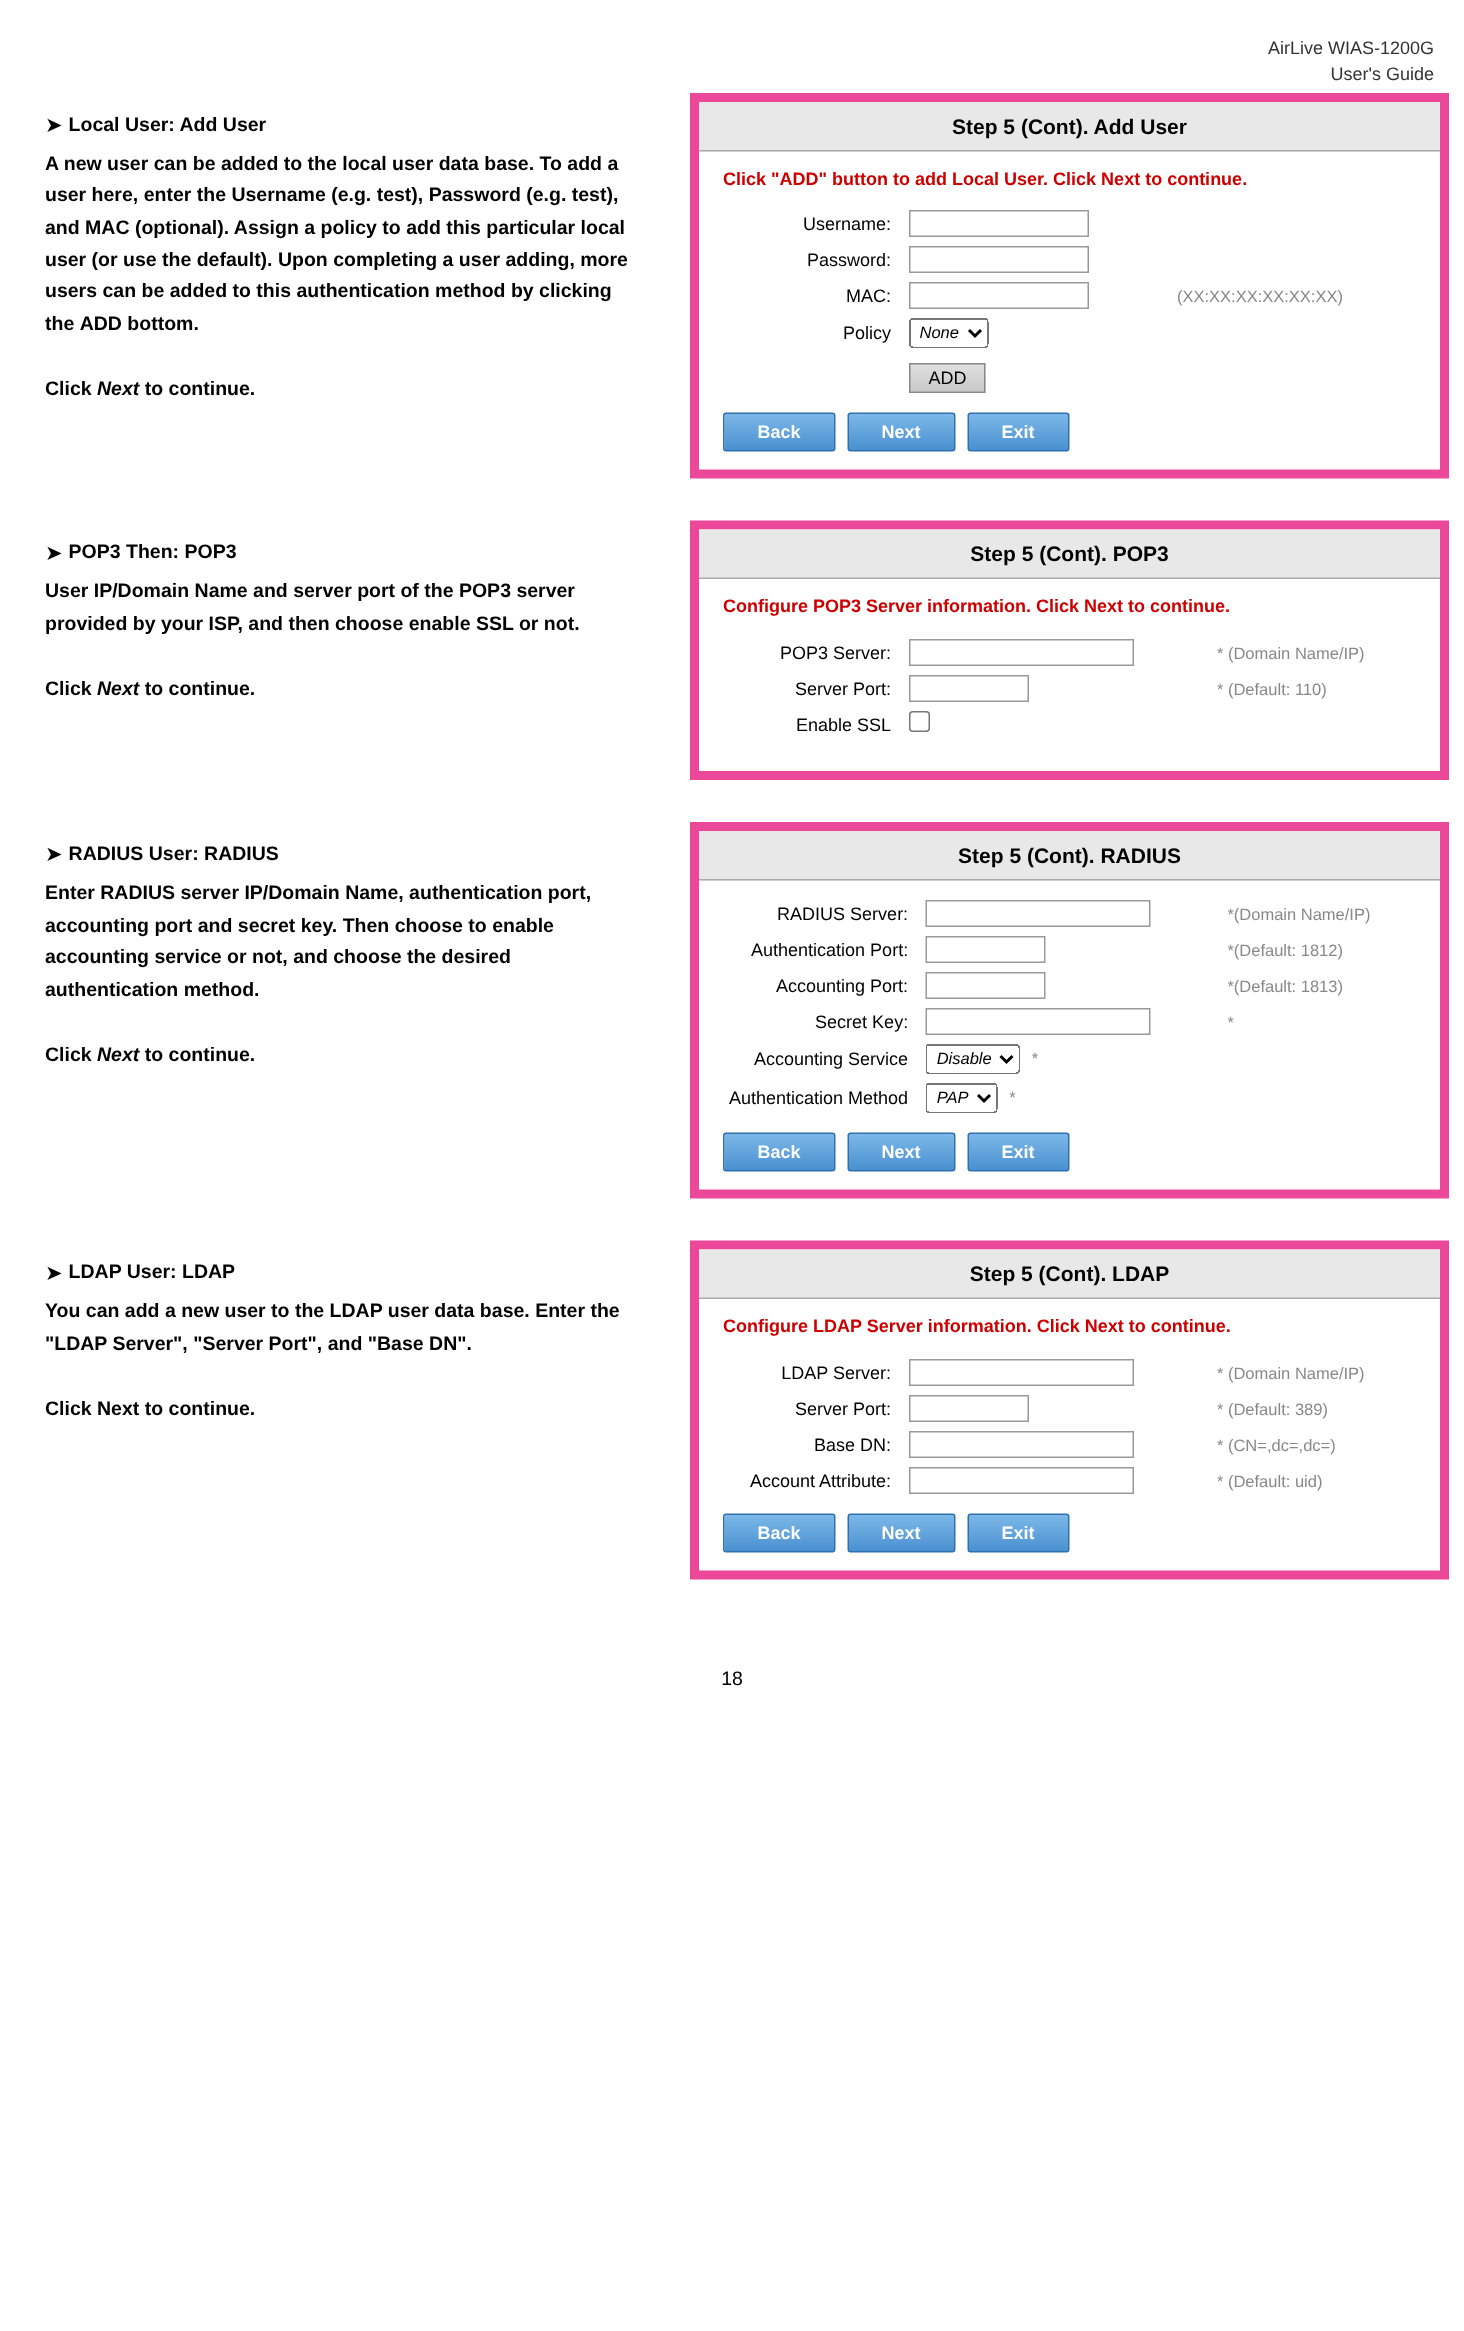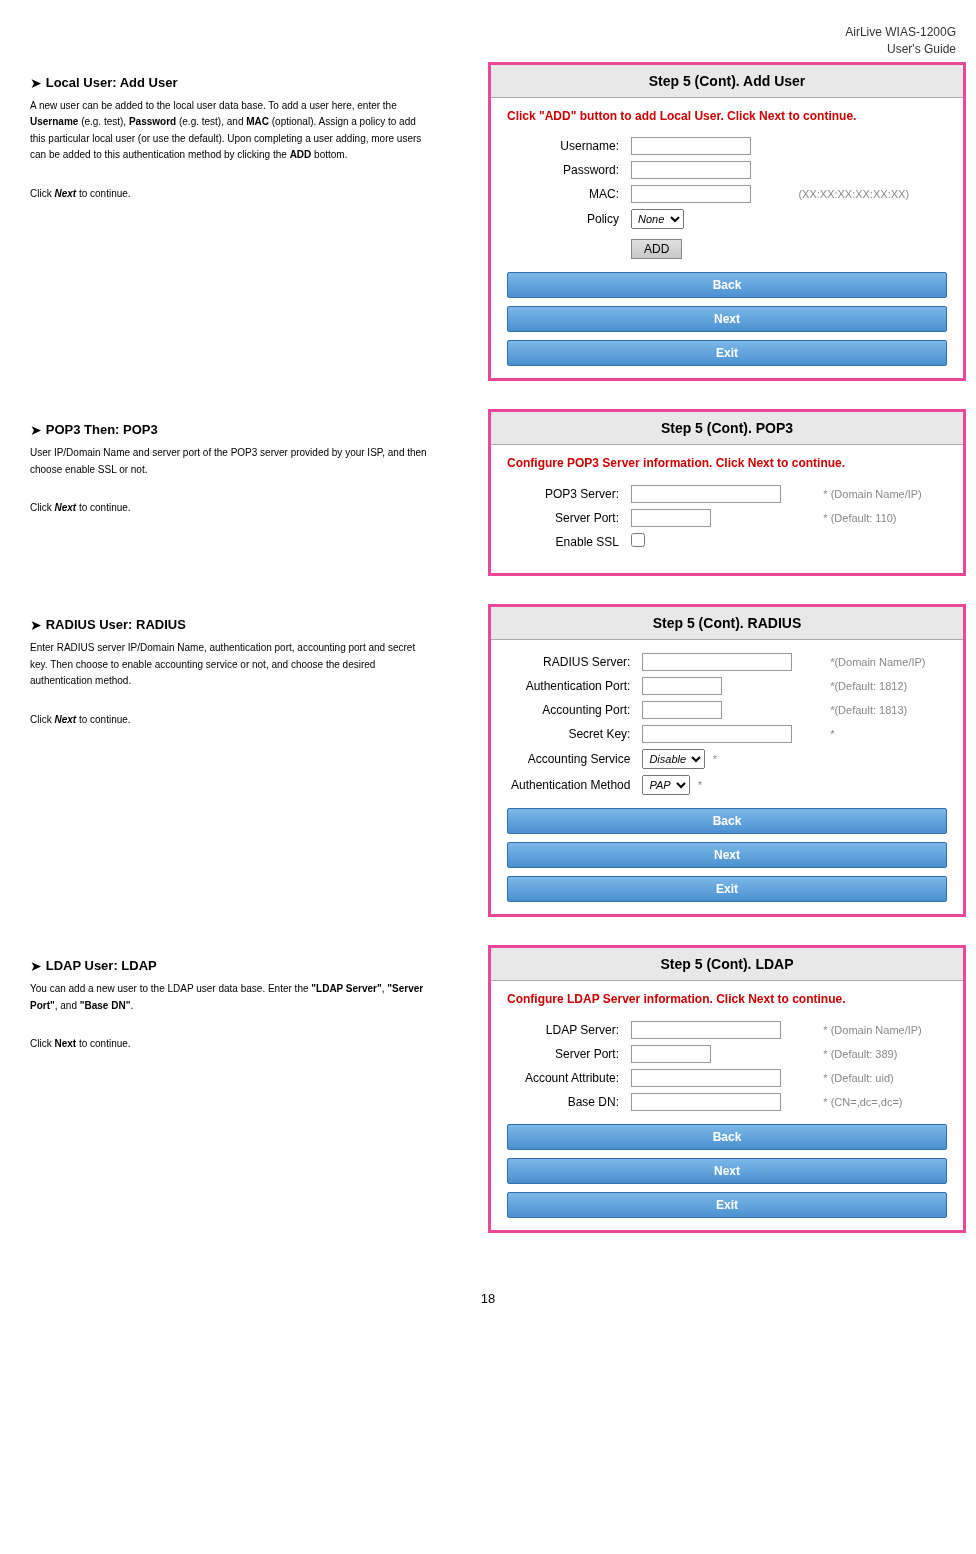--- a/index.html
+++ b/index.html
@@ -39,30 +39,30 @@
       flex: 1;
       padding: 0 10px 10px 10px;
     }
     .left-col .section-title {
       font-weight: bold;
       font-size: 13px;
       margin-bottom: 4px;
     }
     .left-col p {
       margin-bottom: 6px;
-      font-size: 10px;
+      font-size: 13px;
       line-height: 1.65;
+      font-weight: bold;
     }
     .left-col .click-next {
       margin-top: 22px;
     }
     .panel {
-      border: 3px solid #ec4899;
+      border: 6px solid #ec4899;
       background: #fff;
-      margin-left: 28px;
     }
     .panel-header {
       background: #e8e8e8;
       text-align: center;
       font-weight: bold;
       font-size: 14px;
       padding: 8px 0;
       border-bottom: 1px solid #aaa;
     }
     .panel-body {
@@ -115,21 +115,21 @@
     .add-btn {
       background: linear-gradient(to bottom, #e0e0e0, #c8c8c8);
       border: 1px solid #888;
       padding: 2px 12px;
       font-size: 12px;
       cursor: pointer;
       margin-top: 4px;
     }
     .btn-row {
       display: flex;
-      flex-direction: column;
+      flex-direction: row;
       gap: 8px;
       margin-top: 10px;
     }
     .nav-btn {
       background: linear-gradient(to bottom, #7cb8e8, #4a90d0);
       border: 1px solid #3070b0;
       color: #fff;
       font-weight: bold;
       font-size: 12px;
       padding: 5px 22px;
@@ -358,28 +358,28 @@
               <td class="label-cell">LDAP Server:</td>
               <td><input type="text" class="input-large" style=""></td>
               <td><span class="hint-text">* (Domain Name/IP)</span></td>
             </tr>
             <tr>
               <td class="label-cell">Server Port:</td>
               <td><input type="text" class="input-small" style=""></td>
               <td><span class="hint-text">* (Default: 389)</span></td>
             </tr>
             <tr>
+              <td class="label-cell">Base DN:</td>
+              <td><input type="text" class="input-large" style=""></td>
+              <td><span class="hint-text">* (CN=,dc=,dc=)</span></td>
+            </tr>
+            <tr>
               <td class="label-cell">Account Attribute:</td>
               <td><input type="text" class="input-large" style=""></td>
               <td><span class="hint-text">* (Default: uid)</span></td>
-            </tr>
-            <tr>
-              <td class="label-cell">Base DN:</td>
-              <td><input type="text" class="input-large" style=""></td>
-              <td><span class="hint-text">* (CN=,dc=,dc=)</span></td>
             </tr>
           </tbody>
             </table>
           <div class="btn-row">
             <button class="nav-btn">Back</button>
             <button class="nav-btn">Next</button>
             <button class="nav-btn exit">Exit</button>
           </div>
         </div>
       </div>

